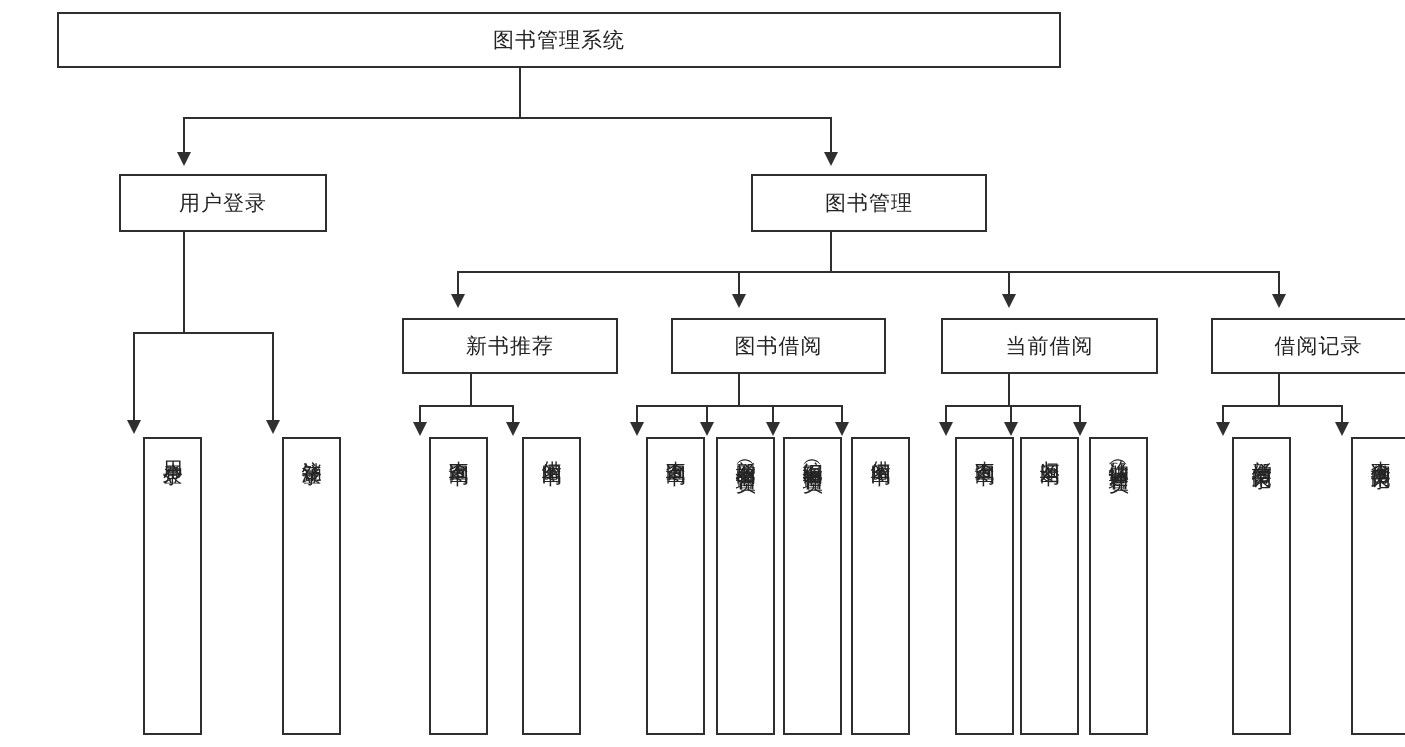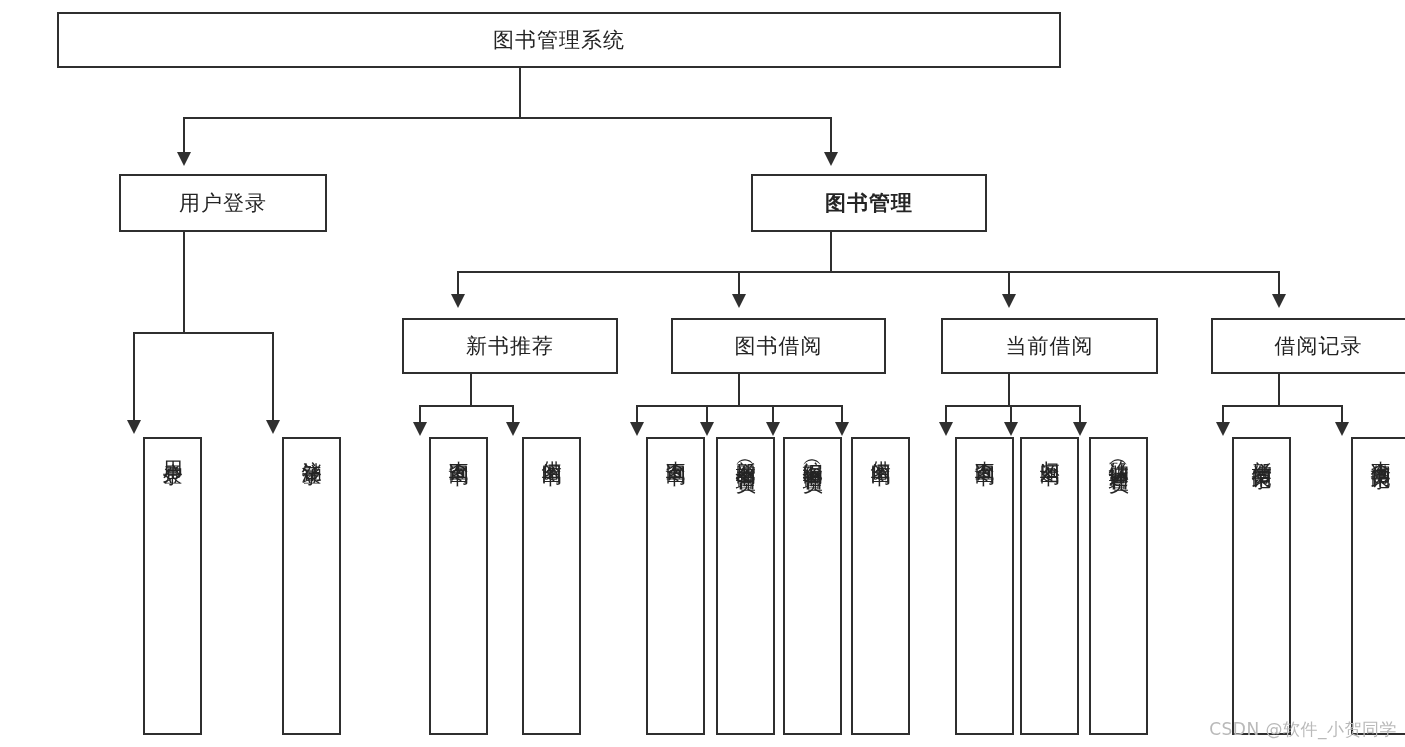--- a/index.html
+++ b/index.html
@@ -95,21 +95,21 @@
   <div class="vline" style="left:183px; top:117px; height:38px;"></div>
   <div class="arrow" style="left:177px; top:152px;"></div>
 
   <div class="vline" style="left:830px; top:117px; height:38px;"></div>
   <div class="arrow" style="left:824px; top:152px;"></div>
 
   <div class="node" style="left:80px; top:174px; width:208px; height:58px;">
     <span class="label">用户登录</span>
   </div>
 
-  <div class="node" style="left:712px; top:174px; width:236px; height:58px;font-weight:bold;">
+  <div class="node" style="left:712px; top:174px; width:236px; height:58px;">
     <span class="label">图书管理</span>
   </div>
 
   <div class="vline" style="left:183px; top:232px; height:101px;"></div>
   <div class="hline" style="left:133px; top:332px; width:140px;"></div>
   <div class="vline" style="left:133px; top:332px; height:90px;"></div>
   <div class="arrow" style="left:127px; top:420px;"></div>
   <div class="vline" style="left:272px; top:332px; height:90px;"></div>
   <div class="arrow" style="left:266px; top:420px;"></div>
 
@@ -212,14 +212,13 @@
     <span class="label">确认归还（管理员）</span>
   </div>
 
   <div class="node leaf" style="left:1193px; top:437px; width:59px; height:298px;">
     <span class="label">新增借阅记录</span>
   </div>
   <div class="node leaf" style="left:1312px; top:437px; width:59px; height:298px;">
     <span class="label">查询借阅记录</span>
   </div>
 
-  <div id="watermark">CSDN @软件_小贺同学</div>
 </div>
 
 </body></html>

